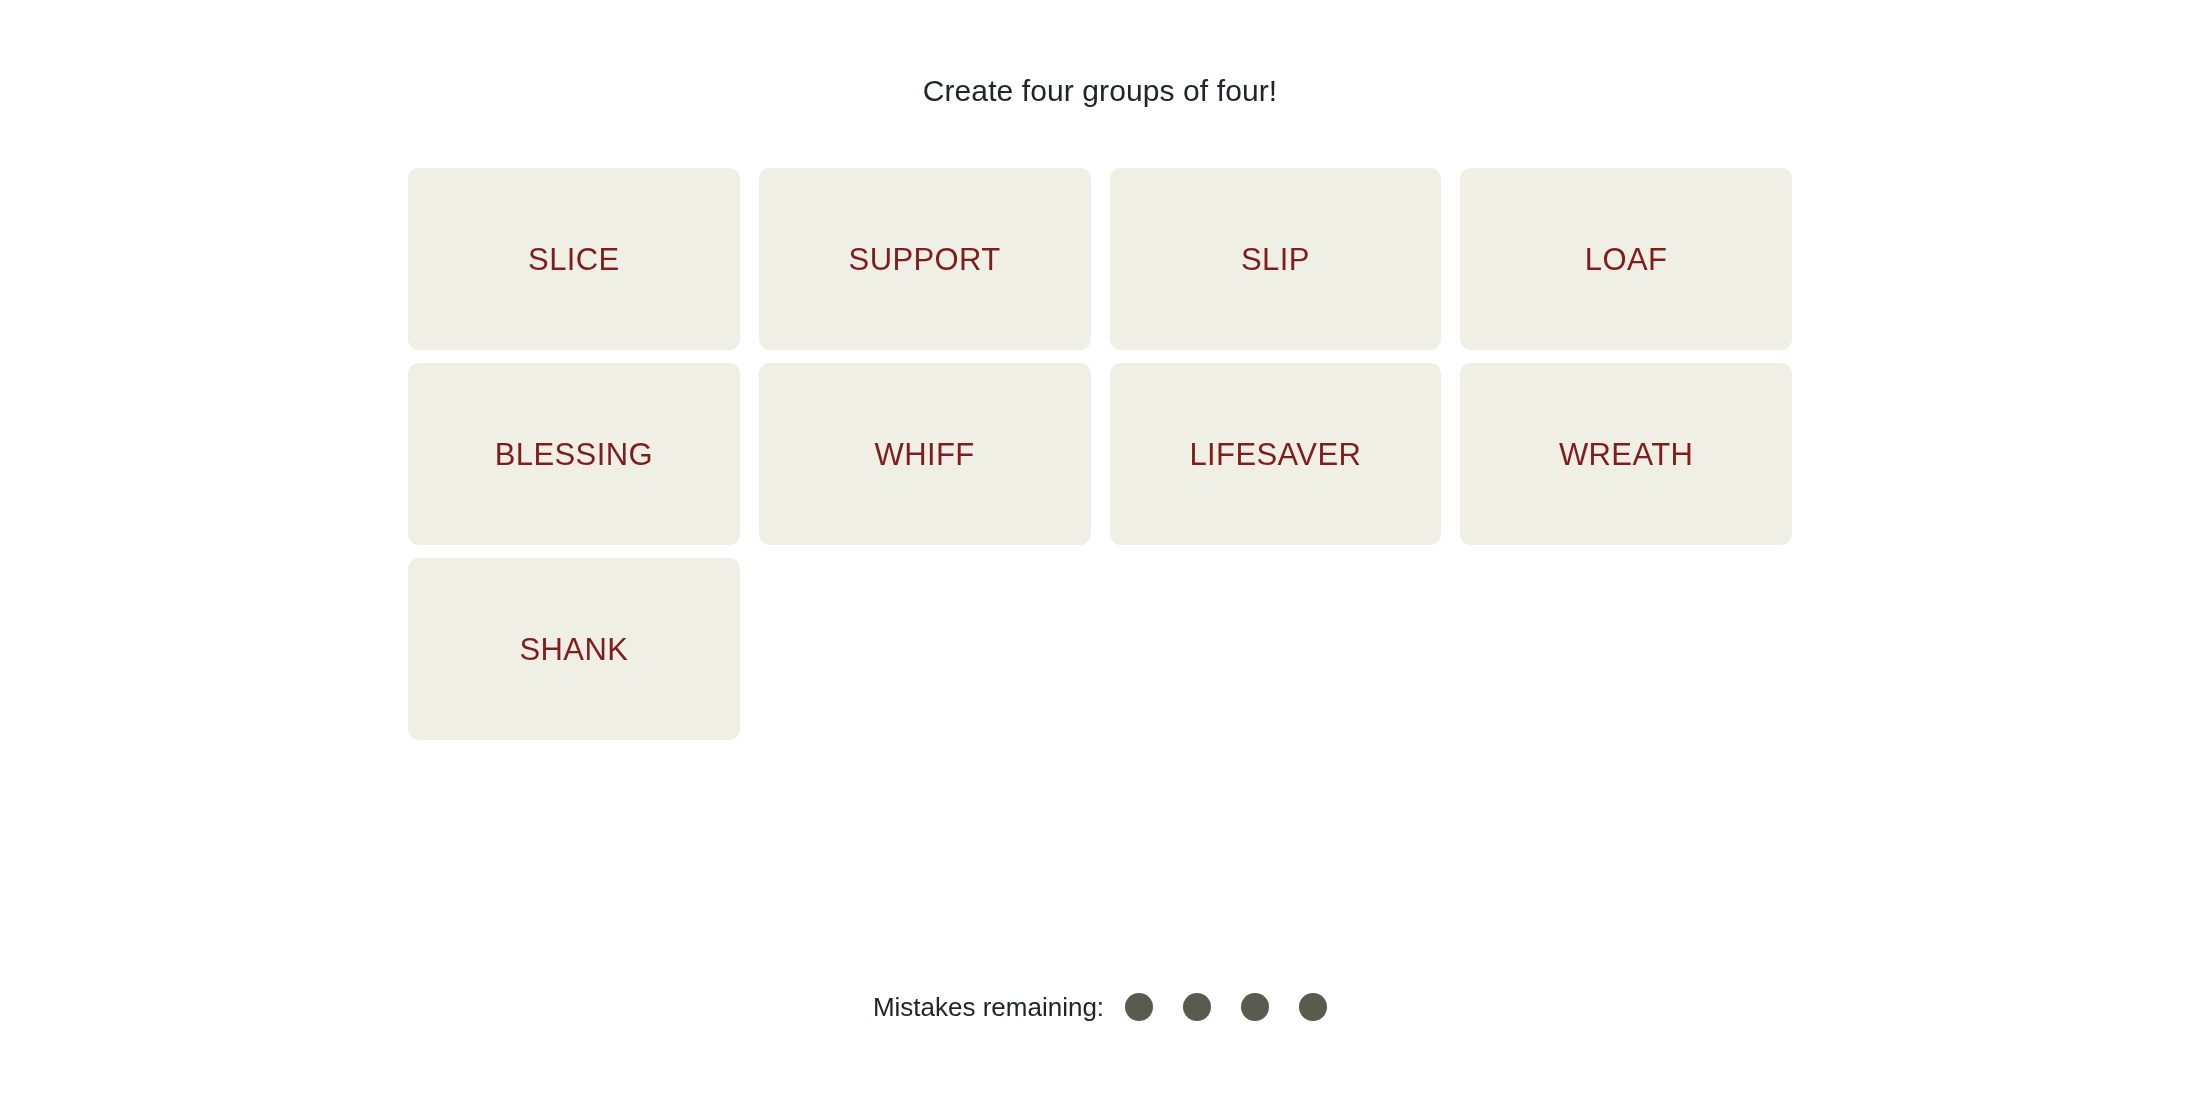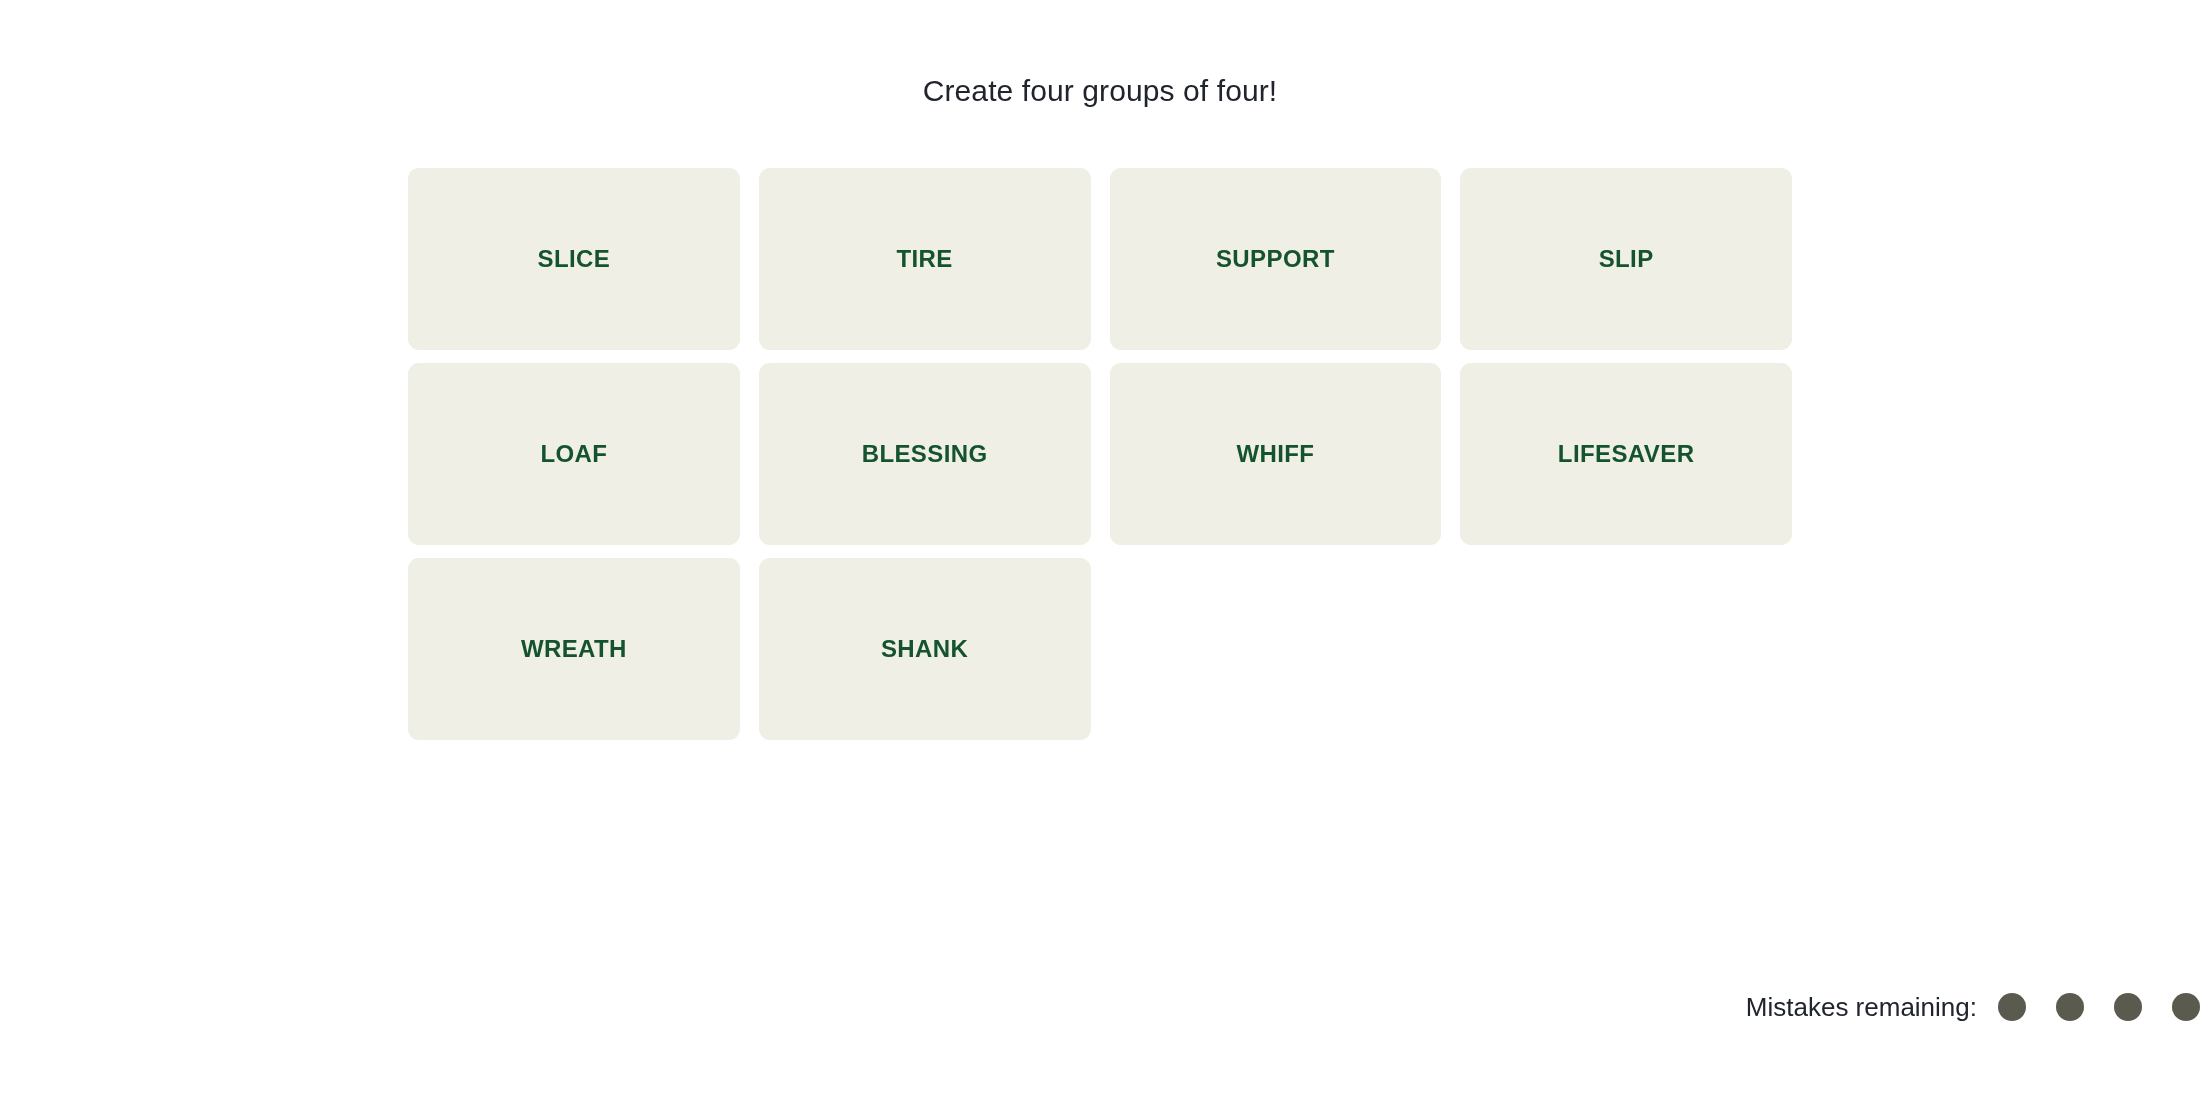--- a/index.html
+++ b/index.html
@@ -50,37 +50,37 @@
     background: #efefe6;
     border-radius: 11px;
     display: flex;
     align-items: center;
     justify-content: center;
     cursor: pointer;
     user-select: none;
   }
 
   .tile-label {
-    font-size: 24px;
-    font-weight: 700;
-    color: #14532d;
+    font-size: 31px;
+    font-weight: 400;
+    color: #7f1d1d;
     letter-spacing: 0.4px;
     text-transform: uppercase;
     text-align: center;
     line-height: 1;
   }
 
   .footer {
     position: absolute;
     top: 992px;
     left: 0;
     width: 2200px;
     display: flex;
     align-items: center;
-    justify-content: flex-end;
+    justify-content: center;
   }
 
   .mistakes-label {
     font-size: 26px;
     font-weight: 400;
     color: #20242c;
     line-height: 30px;
   }
 
   .dots {
@@ -105,23 +105,20 @@
 <body>
 
 <div class="page">
 
   <div class="title">Create four groups of four!</div>
 
   <div class="grid">
 
     <div class="tile">
       <span class="tile-label">SLICE</span>
-    </div>
-    <div class="tile">
-      <span class="tile-label">TIRE</span>
     </div>
     <div class="tile">
       <span class="tile-label">SUPPORT</span>
     </div>
 
     <div class="tile">
       <span class="tile-label">SLIP</span>
     </div>
     <div class="tile">
       <span class="tile-label">LOAF</span>

